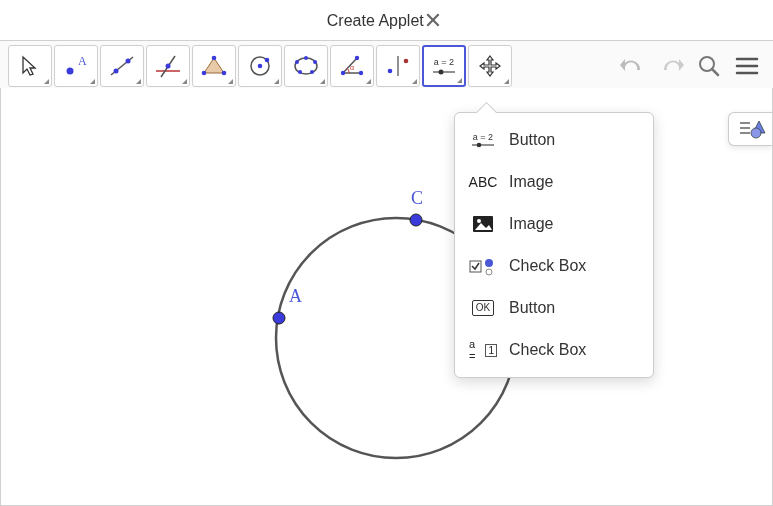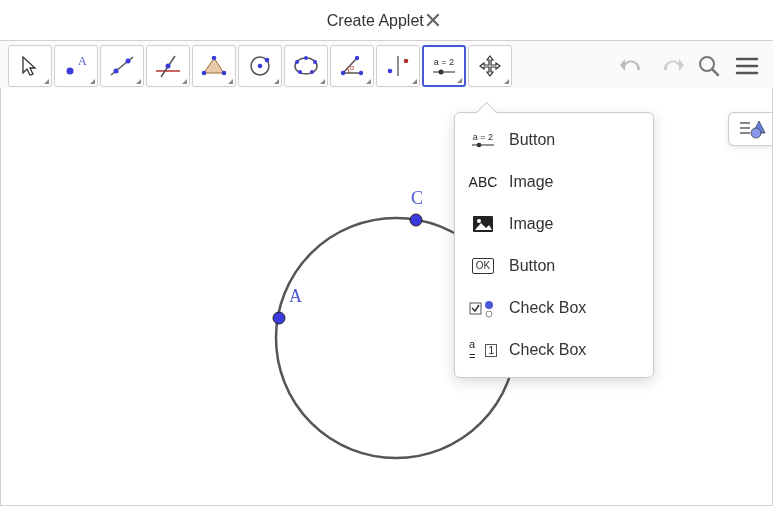--- a/index.html
+++ b/index.html
@@ -317,36 +317,36 @@
           <rect x="1" y="1" width="20" height="16" rx="1" fill="#222"></rect>
           <circle cx="7" cy="6" r="2" fill="#fff"></circle>
           <path d="M3 15 L9 8 L14 13 L17 10 L20 15 Z" fill="#fff"></path>
         </svg>
     </span>
     <span>Image</span>
   </div>
 
   <div class="dd-item">
     <span class="dd-ico">
-      <span style="border:1.5px solid #333;border-radius:2px;padding:0 3px;font-size:10px;line-height:14px">OK</span>
-    </span>
-    <span>Button</span>
-  </div>
-
-  <div class="dd-item">
-    <span class="dd-ico">
       <svg width="28" height="20">
         <rect x="1" y="5" width="11" height="11" fill="#fff" stroke="#555" stroke-width="1"></rect>
         <path d="M3 10 L6 13 L10 7" stroke="#333" stroke-width="1.5" fill="none"></path>
         <circle cx="20" cy="7" r="4" fill="#4a57d6"></circle>
         <circle cx="20" cy="16" r="3" fill="none" stroke="#888" stroke-width="1"></circle>
       </svg>
     </span>
     <span>Check Box</span>
   </div>
 
   <div class="dd-item">
     <span class="dd-ico">
+      <span style="border:1.5px solid #333;border-radius:2px;padding:0 3px;font-size:10px;line-height:14px">OK</span>
+    </span>
+    <span>Button</span>
+  </div>
+
+  <div class="dd-item">
+    <span class="dd-ico">
       <span style="font-size:11px;color:#222;display:flex;align-items:center;gap:2px">a =<span style="border:1px solid #555;padding:0 2px;font-size:10px">1</span></span>
     </span>
     <span>Check Box</span>
   </div>
 </div>
 
 </body></html>

